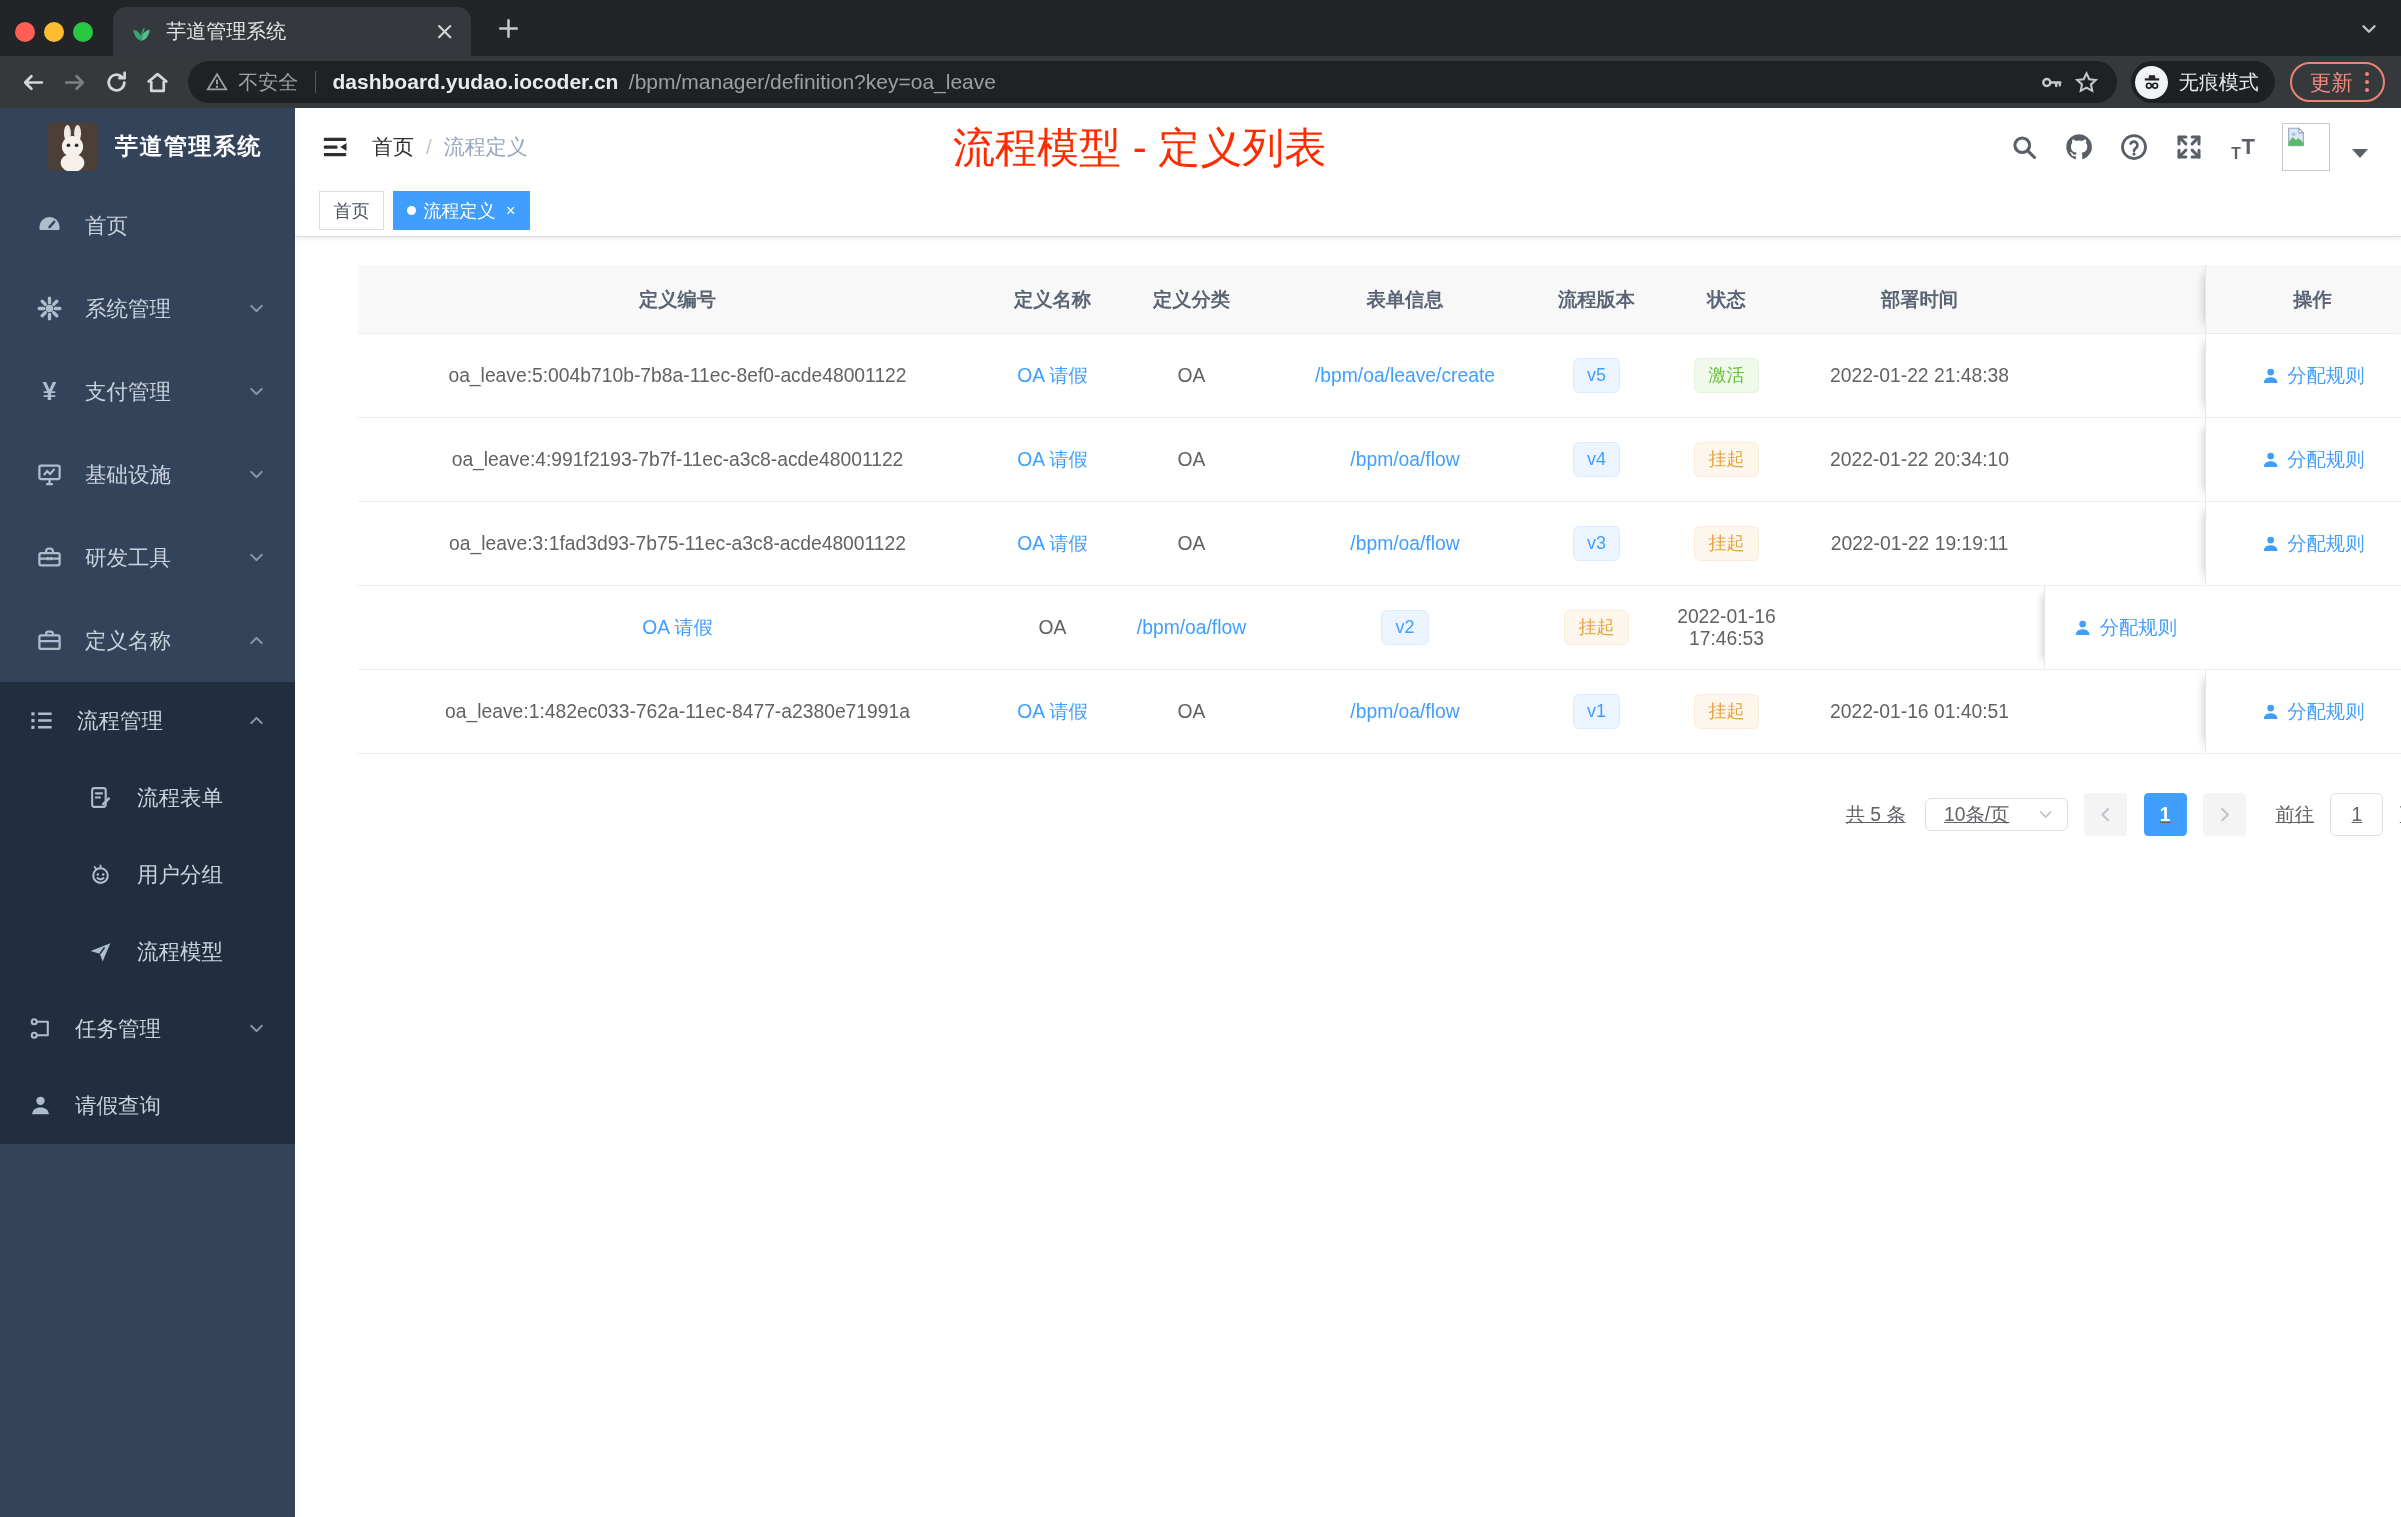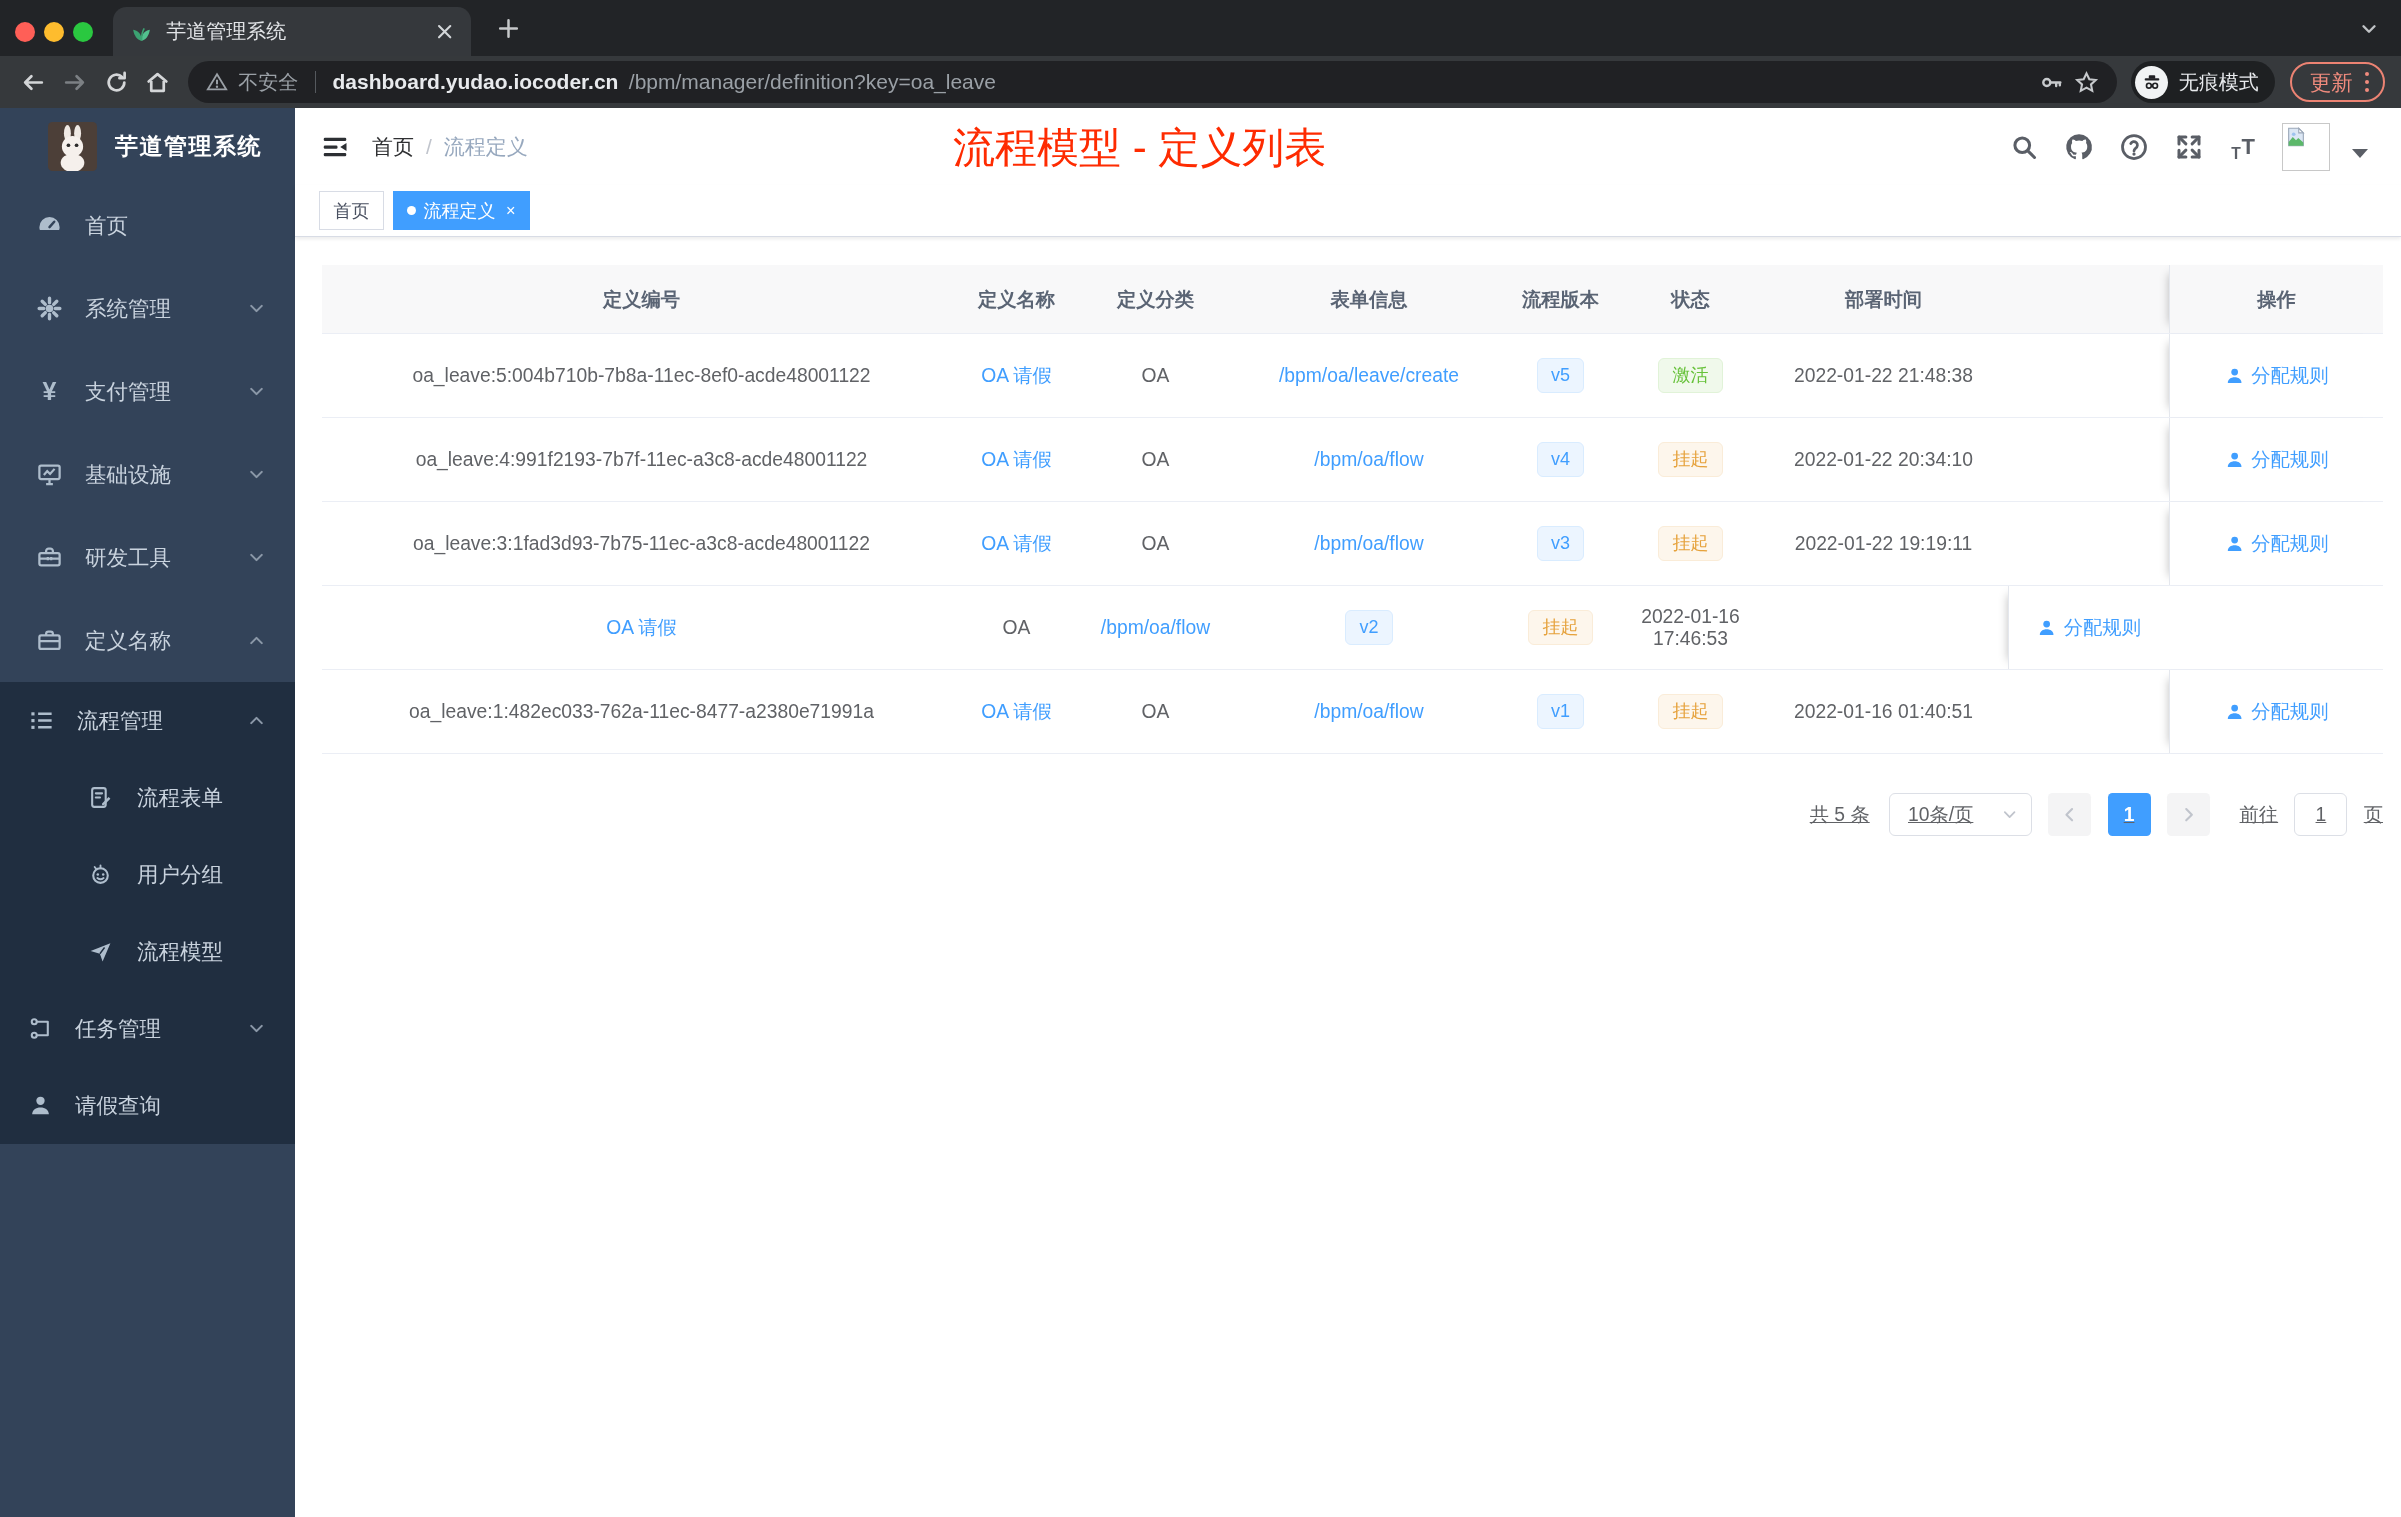--- a/index.html
+++ b/index.html
@@ -74,21 +74,21 @@
     border-top:9.7px solid #5a5e66; margin-top:13.4px; }
 
   #tagsbar { height:52px; border-bottom:0.7px solid #d8dce5; box-shadow:0 1.5px 3.7px rgba(0,0,0,.08);
     display:flex; align-items:center; padding-left:24px; gap:9px; }
   .tag { height:39px; display:flex; align-items:center; gap:7.4px; padding:0 13.4px; font-size:18px;
     border:0.7px solid #d8dce5; background:#fff; color:#495060; cursor:pointer; }
   .tag.active { background:#409eff; border-color:#409eff; color:#fff; }
   .tag-dot { width:9px; height:9px; border-radius:50%; background:#fff; }
   .tag-close { font-size:16.3px; margin-left:3px; color:#fff; }
 
-  #content { flex:1; padding:28px 19.3px 0 27px; }
+  #content { flex:1; padding:28px 19.3px 0 27px;margin-left:36px; }
 
   
   .tbl { width:2061px; }
   .tbl-row { display:grid; grid-template-columns:639px 111px 167px 260px 123px 137px 249px 1fr 214px;
     align-items:stretch; }
   .tbl-head { background:#f8f8f9; border-bottom:0.7px solid #ebeef5; }
   .tbl-head .cell { height:68px; font-weight:bold; color:#5a6474; font-size:19.3px; }
   .cell { display:flex; align-items:center; justify-content:center; font-size:19.3px; color:#606266; text-align:center; }
   .tbl-body .tbl-row { border-bottom:0.7px solid #ebeef5; background:#fff; }
   .tbl-body .cell { height:83px; }
@@ -97,21 +97,21 @@
   .op-link { display:flex; align-items:center; gap:7.4px; color:#409eff; font-size:19.3px; cursor:pointer; }
   .badge { display:inline-block; padding:6px 13.4px; border-radius:6px; font-size:18px; line-height:1.2; }
   .badge.version { background:#ecf5ff; border:0.7px solid #d9ecff; color:#409eff; }
   .badge.success { background:#f0f9eb; border:0.7px solid #e1f3d8; color:#67c23a; }
   .badge.warning { background:#fdf6ec; border:0.7px solid #faecd8; color:#e6a23c; }
 
   
   .pager { width:2061px; margin-top:39px; display:flex; align-items:center; justify-content:flex-end;
     gap:16.3px; font-size:19.3px; color:#606266;text-decoration:underline; }
   .pg-total { margin-right:3px; }
-  .pg-select { width:143px; height:43px; border:0.7px solid #dcdfe6; border-radius:6px; display:flex;
+  .pg-select { width:143px; height:33px; border:0.7px solid #dcdfe6; border-radius:6px; display:flex;
     align-items:center; justify-content:space-between; padding:0 12px 0 18px; color:#606266; cursor:pointer; }
   .pg-select .m-chevron { position:static; color:#c0c4cc; }
   .pg-btn { width:43px; height:43px; background:#f4f4f5; border-radius:4.5px; display:flex; align-items:center;
     justify-content:center; color:#a8abb2; cursor:pointer; }
   .pg-btn.disabled { color:#c0c4cc; }
   .pg-page { width:43px; height:43px; background:#409eff; border-radius:4.5px; color:#fff; font-weight:bold;
     display:flex; align-items:center; justify-content:center; cursor:pointer; }
   .pg-goto-input { width:53px; height:43px; border:0.7px solid #dcdfe6; border-radius:6px; text-align:center;
     font-size:19.3px; color:#606266; font-family:inherit; }
 </style>

